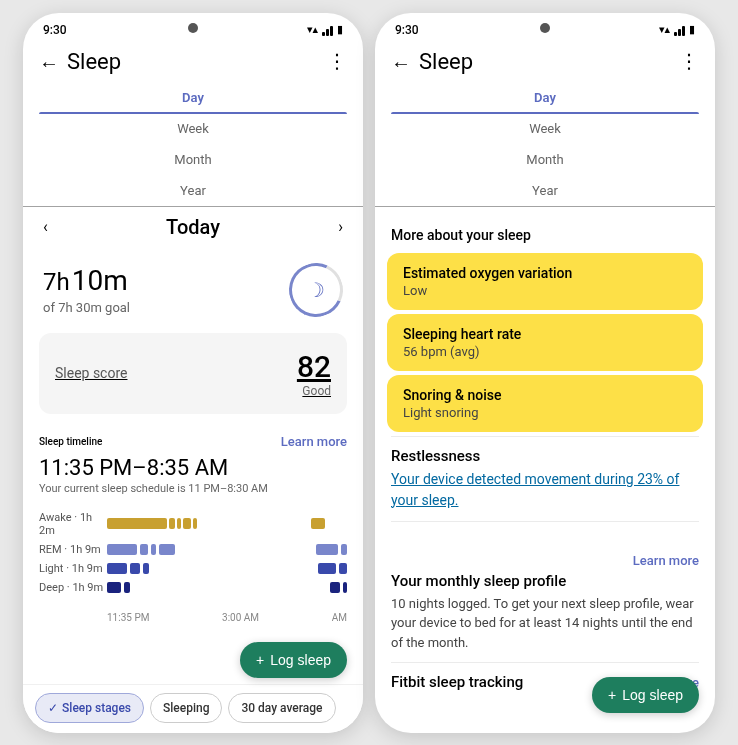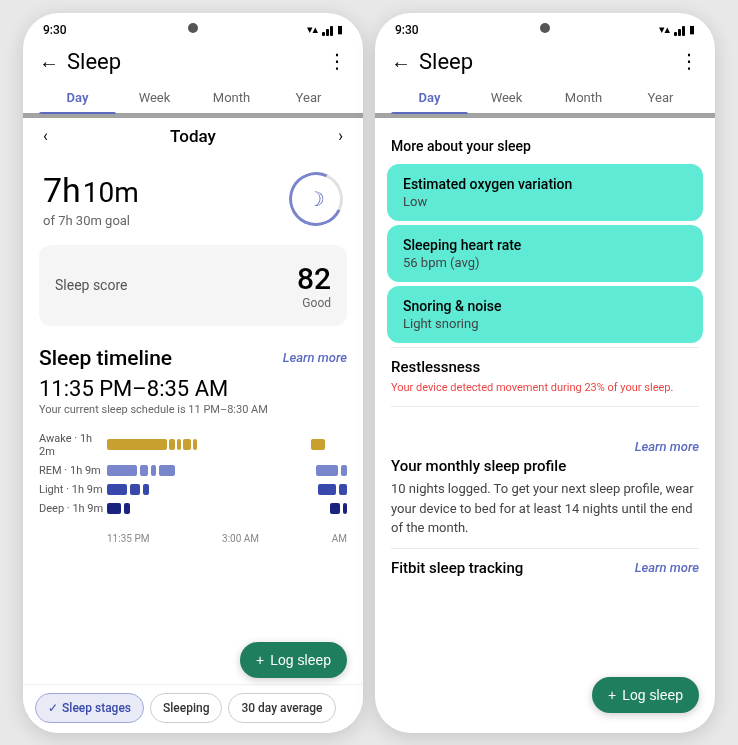--- a/index.html
+++ b/index.html
@@ -70,22 +70,23 @@
     .header-back {
       font-size: 20px;
       color: #000;
     }
     .header-more {
       font-size: 20px;
       color: #000;
     }
     .tabs {
       display: flex;
-      border-bottom: 5px solid #a3a3a3;
+      border-bottom: 1px solid #a3a3a3;
       padding: 0 16px;
+      flex-direction: column;
     }
     .tab {
       flex: 1;
       text-align: center;
       padding: 8px 0;
       font-size: 13px;
       color: #666;
       position: relative;
       cursor: pointer;
     }
@@ -113,50 +114,51 @@
     
     .nav-row {
       display: flex;
       align-items: center;
       justify-content: space-between;
       padding: 8px 20px;
       font-size: 16px;
       color: #000;
     }
     .nav-label {
-      font-size: 17px;
+      font-size: 20px;
       font-weight: 500;
     }
     .sleep-duration {
       padding: 16px 20px 8px;
       display: flex;
       align-items: center;
       justify-content: space-between;
     }
     .score-card {
       margin: 8px 16px;
       background: #f5f5f5;
       border-radius: 12px;
       padding: 16px;
       display: flex;
       justify-content: space-between;
       align-items: center;
+      text-decoration: underline;
     }
     .score-label { font-size: 14px; color: #555; }
     .score-value { font-size: 30px; font-weight: 500; color: #000; text-align: right; }
     .score-sub { font-size: 12px; color: #666; text-align: right; }
 
     .section-header {
       display: flex;
       justify-content: space-between;
       align-items: center;
       padding: 12px 16px 4px;
     }
-    .section-title { font-size: 21px; font-weight: 500; color: #000; }
-    .learn-more { font-size: 13px; color: #5c6bc0; font-weight: 500; cursor: pointer; font-style: italic; }
+    .section-title { font-size: 10px; font-weight: 500; color: #000; }
+    .learn-more { font-size: 13px; color: #5c6bc0; font-weight: 500; cursor: pointer; }
 
     .sleep-timeline {
       padding: 8px 16px;
     }
     .timeline-row {
       display: flex;
       align-items: center;
       margin-bottom: 6px;
     }
     .timeline-label {
@@ -178,33 +180,33 @@
     .right-content {
       padding: 8px 0;
     }
     .more-section-title {
       font-size: 14px;
       font-weight: 500;
       color: #000;
       padding: 12px 16px 6px;
     }
     .metric-card {
-      background: #5eead4;
+      background: #fde047;
       margin: 4px 12px;
       border-radius: 12px;
       padding: 12px 16px;
     }
     .metric-title { font-size: 14px; font-weight: 500; color: #000; margin-bottom: 2px; }
     .metric-value { font-size: 13px; color: #444; }
 
     .restlessness-section {
       padding: 10px 16px;
     }
     .restless-title { font-size: 15px; font-weight: 500; margin-bottom: 4px; }
-    .restless-text { font-size: 11px; color: #ef4444; line-height: 1.5; }
+    .restless-text { font-size: 14px; color: #0369a1; line-height: 1.5; text-decoration: underline; }
 
     .monthly-section {
       padding: 10px 16px;
     }
     .monthly-header {
       display: flex;
       justify-content: space-between;
       align-items: center;
       margin-bottom: 4px;
     }
@@ -230,21 +232,21 @@
       height: 12px;
     }
     .bar1 { width: 3px; height: 4px; background: #000; border-radius: 1px; }
     .bar2 { width: 3px; height: 7px; background: #000; border-radius: 1px; }
     .bar3 { width: 3px; height: 10px; background: #000; border-radius: 1px; }
 
     .duration-row {
       display: flex;
       align-items: baseline;
     }
-    .duration-h { font-size: 34px; font-weight: 400; text-align: right; }
+    .duration-h { font-size: 24px; font-weight: 400; text-align: right; }
 
     .divider {
       height: 1px;
       background: #ebebeb;
       margin: 0 16px;
     }
   </style>
 </head>
 <body>
 

